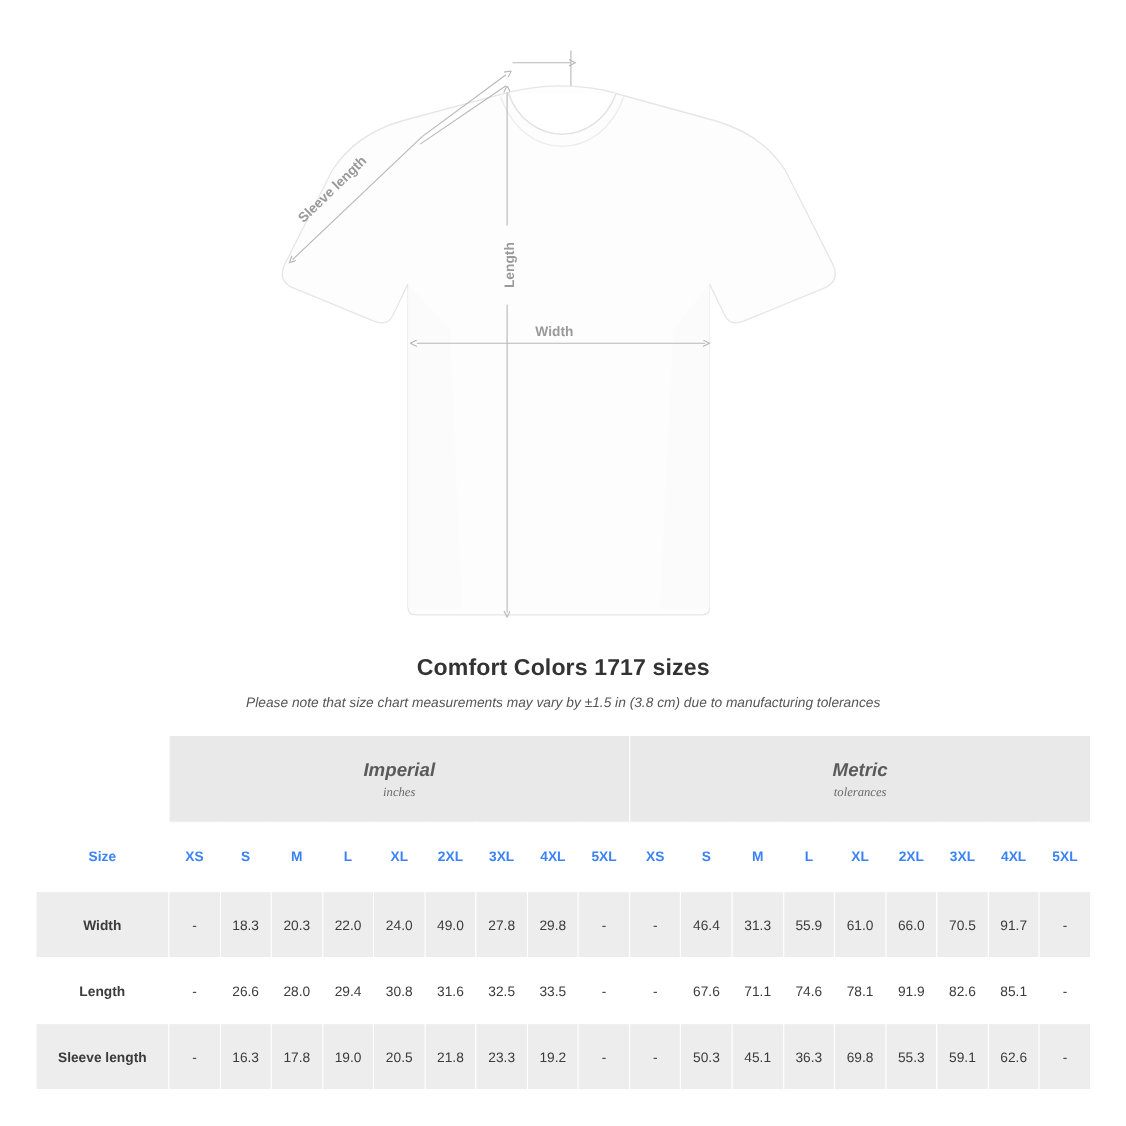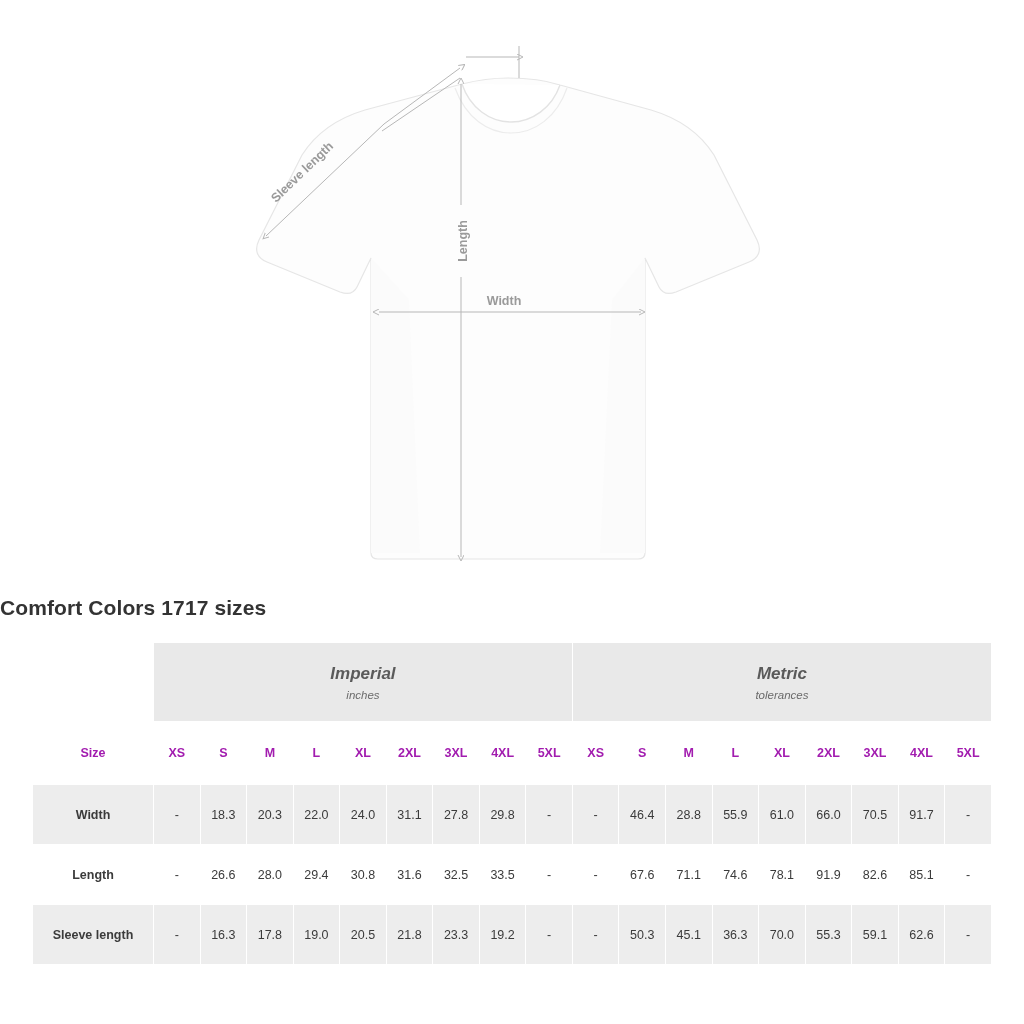--- a/index.html
+++ b/index.html
@@ -25,21 +25,21 @@
     position: relative;
     width: 1024px;
     height: 590px;
   }
   .illustration svg {
     display: block;
   }
 
   
   .title-block {
-    text-align: left;
+    text-align: center;
     margin-top: 6px;
   }
   .chart-title {
     font-size: 21px;
     font-weight: bold;
     color: #333333;
     letter-spacing: 0.1px;
   }
   .chart-note {
     font-size: 12.5px;
@@ -75,31 +75,32 @@
     font-style: italic;
     font-weight: bold;
     color: #5a5a5a;
     line-height: 1.35;
   }
   .unit-head .unit-sub {
     font-size: 11.5px;
     font-style: italic;
     color: #6a6a6a;
     margin-top: 3px;
+    font-family: Liberation Serif, serif;
   }
   .corner-cell {
     background: #ffffff;
     border-color: #ffffff;
   }
   tr.head-row td {
     height: 62px;
     background: #ffffff;
     font-weight: bold;
     font-size: 12.5px;
-    color: #a21caf;
+    color: #3b82f6;
     vertical-align: middle;
   }
   tr.head-row td.rowlabel {
     background: #ffffff;
   }
   tr.data-row td {
     height: 59px;
     vertical-align: middle;
   }
   tr.data-row.shade td {
@@ -184,20 +185,21 @@
       <g>
         <line x1="379" y1="312" x2="641" y2="312" stroke="#b7b7b7" stroke-width="1" marker-start="url(#arrowStart)" marker-end="url(#arrowEnd)"></line>
         <rect x="478" y="292" width="52" height="18" fill="#fdfdfd" stroke="none"></rect>
         <text x="504" y="305" fill="#9a9a9a" font-family="Liberation Sans, sans-serif" font-size="12.5" font-weight="bold" text-anchor="middle">Width</text>
       </g>
     </svg>
   </div>
 
   <div class="title-block">
     <div class="chart-title">Comfort Colors 1717 sizes</div>
+    <div class="chart-note">Please note that size chart measurements may vary by ±1.5 in (3.8 cm) due to manufacturing tolerances</div>
   </div>
 
   <div class="table-wrap">
     <table class="size-table">
       <tbody>
         <tr>
           <td class="corner-cell firstcol"></td>
           <td class="unit-head" colspan="9">
             <div class="unit-name">Imperial</div>
             <div class="unit-sub">inches</div>
@@ -230,27 +232,27 @@
           <td class="datacol">5XL</td>
         </tr>
 
         <tr class="data-row shade">
           <td class="rowlabel firstcol">Width</td>
           <td class="datacol">-</td>
           <td class="datacol">18.3</td>
           <td class="datacol">20.3</td>
           <td class="datacol">22.0</td>
           <td class="datacol">24.0</td>
-          <td class="datacol">31.1</td>
+          <td class="datacol">49.0</td>
           <td class="datacol">27.8</td>
           <td class="datacol">29.8</td>
           <td class="datacol">-</td>
           <td class="datacol">-</td>
           <td class="datacol">46.4</td>
-          <td class="datacol">28.8</td>
+          <td class="datacol">31.3</td>
           <td class="datacol">55.9</td>
           <td class="datacol">61.0</td>
           <td class="datacol">66.0</td>
           <td class="datacol">70.5</td>
           <td class="datacol">91.7</td>
           <td class="datacol">-</td>
         </tr>
 
         <tr class="data-row plain">
           <td class="rowlabel firstcol">Length</td>
@@ -282,21 +284,21 @@
           <td class="datacol">19.0</td>
           <td class="datacol">20.5</td>
           <td class="datacol">21.8</td>
           <td class="datacol">23.3</td>
           <td class="datacol">19.2</td>
           <td class="datacol">-</td>
           <td class="datacol">-</td>
           <td class="datacol">50.3</td>
           <td class="datacol">45.1</td>
           <td class="datacol">36.3</td>
-          <td class="datacol">70.0</td>
+          <td class="datacol">69.8</td>
           <td class="datacol">55.3</td>
           <td class="datacol">59.1</td>
           <td class="datacol">62.6</td>
           <td class="datacol">-</td>
         </tr>
       </tbody>
     </table>
   </div>
 
 </div>

